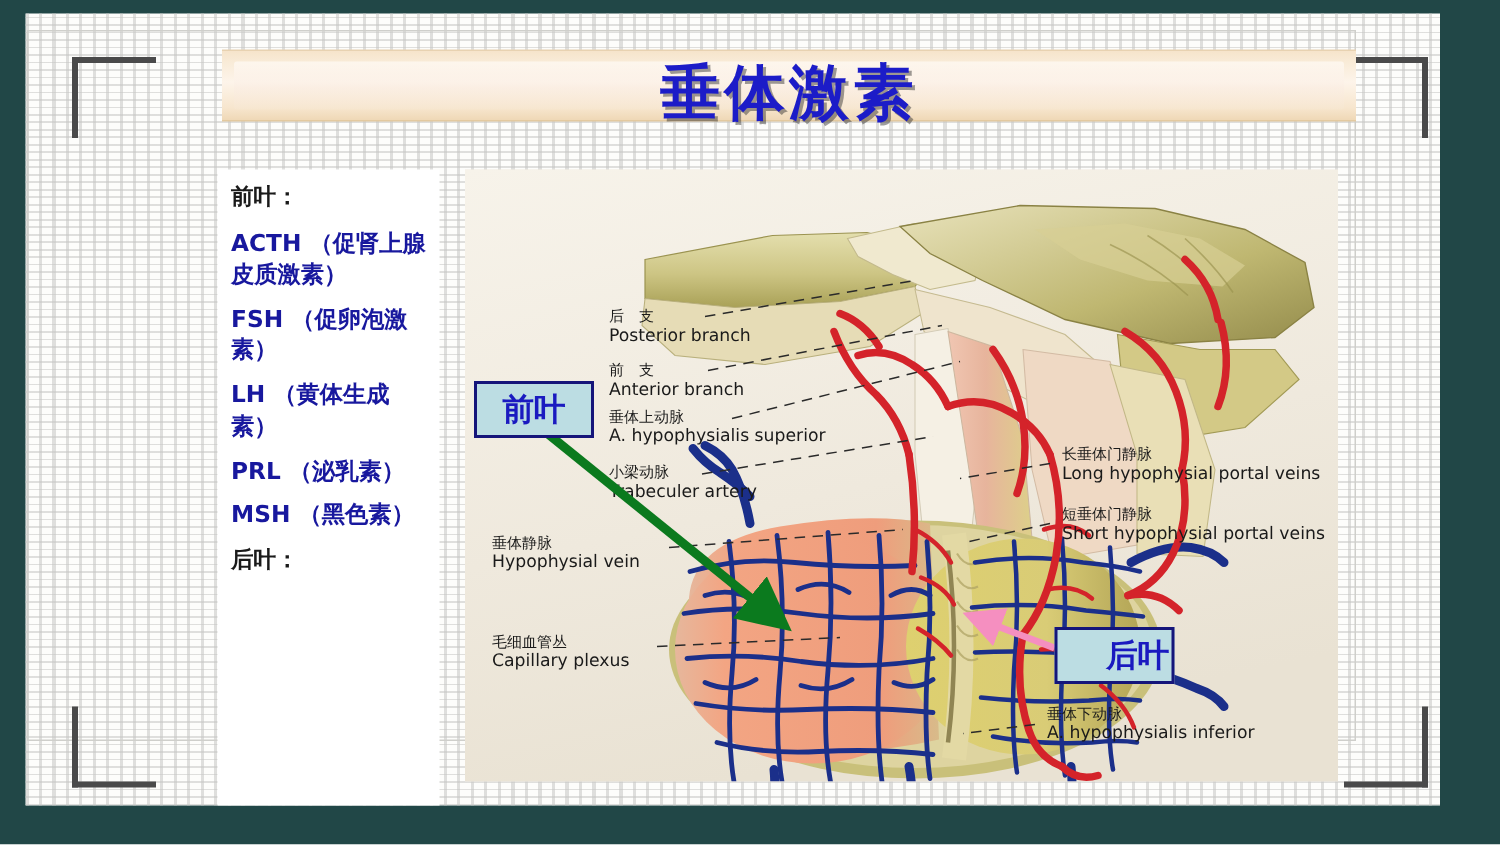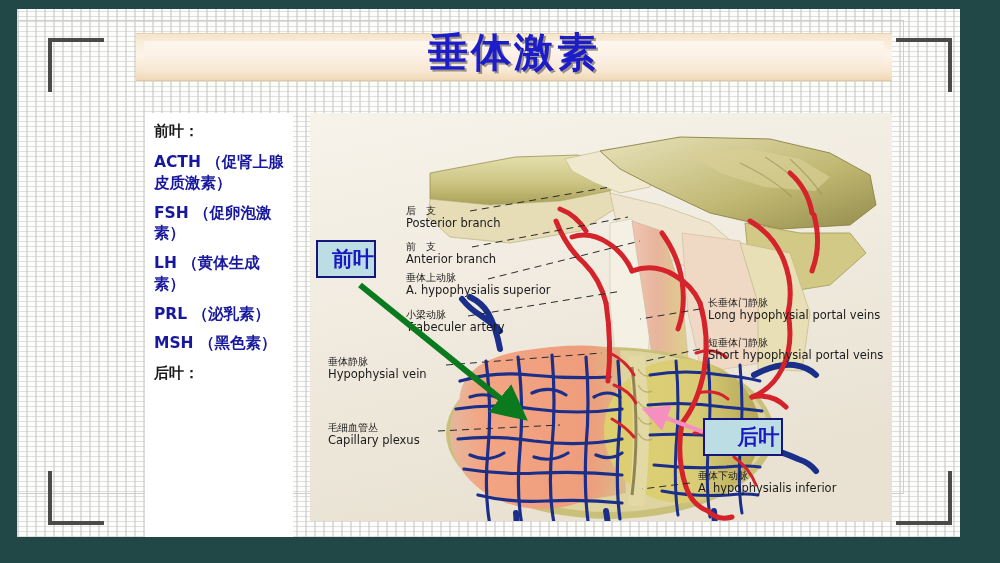--- a/index.html
+++ b/index.html
@@ -57,30 +57,30 @@
     border-width: 0;
   }
   .corner.tl { left: 48px;  top: 38px;  border-top-width: 4px; border-left-width: 4px; }
   .corner.tr { right: 48px; top: 38px;  border-top-width: 4px; border-right-width: 4px; }
   .corner.bl { left: 48px;  bottom: 38px; border-bottom-width: 4px; border-left-width: 4px; }
   .corner.br { right: 48px; bottom: 38px; border-bottom-width: 4px; border-right-width: 4px; }
 
   
   #title-banner {
     position: absolute;
-    left: 136px;
+    left: 148px;
     top: 33px;
     width: 756px;
     height: 48px;
     background: linear-gradient(180deg, #f6e4cb 0%, #f9ecd9 18%, #fdf4ea 45%, #f7e6ce 82%, #efd8b6 100%);
     border-top: 1px solid #e8d2b1;
     border-bottom: 1px solid #e3c99f;
     box-sizing: border-box;
     display: flex;
-    align-items: flex-end;
+    align-items: flex-start;
     justify-content: center;
   }
   #title-banner::before {
     content: "";
     position: absolute;
     left: 8px; right: 8px; top: 7px; bottom: 7px;
     background: linear-gradient(180deg, rgba(255,250,244,0.75) 0%, rgba(250,236,226,0.55) 55%, rgba(247,232,212,0.4) 100%);
     border-radius: 2px;
     pointer-events: none;
   }
@@ -140,21 +140,21 @@
     border: 2px solid #15157a;
     display: flex;
     align-items: center;
     justify-content: center;
     color: #1a1ac0;
     font-weight: bold;
     font-size: 21px;
     font-family: "DejaVu Sans", "Liberation Sans", sans-serif;
     box-sizing: border-box;
   }
-  #callout-anterior { left: 316px; top: 240px; width: 60px; height: 38px; justify-content: flex-end; }
+  #callout-anterior { left: 316px; top: 254px; width: 80px; height: 38px; }
   #callout-posterior { left: 703px; top: 418px; width: 80px; height: 38px; padding-left: 31px; }
 
   
   #arrow-layer {
     position: absolute;
     left: 0; top: 0; width: 1000px; height: 563px;
     pointer-events: none;
   }
 </style>
 </head>

